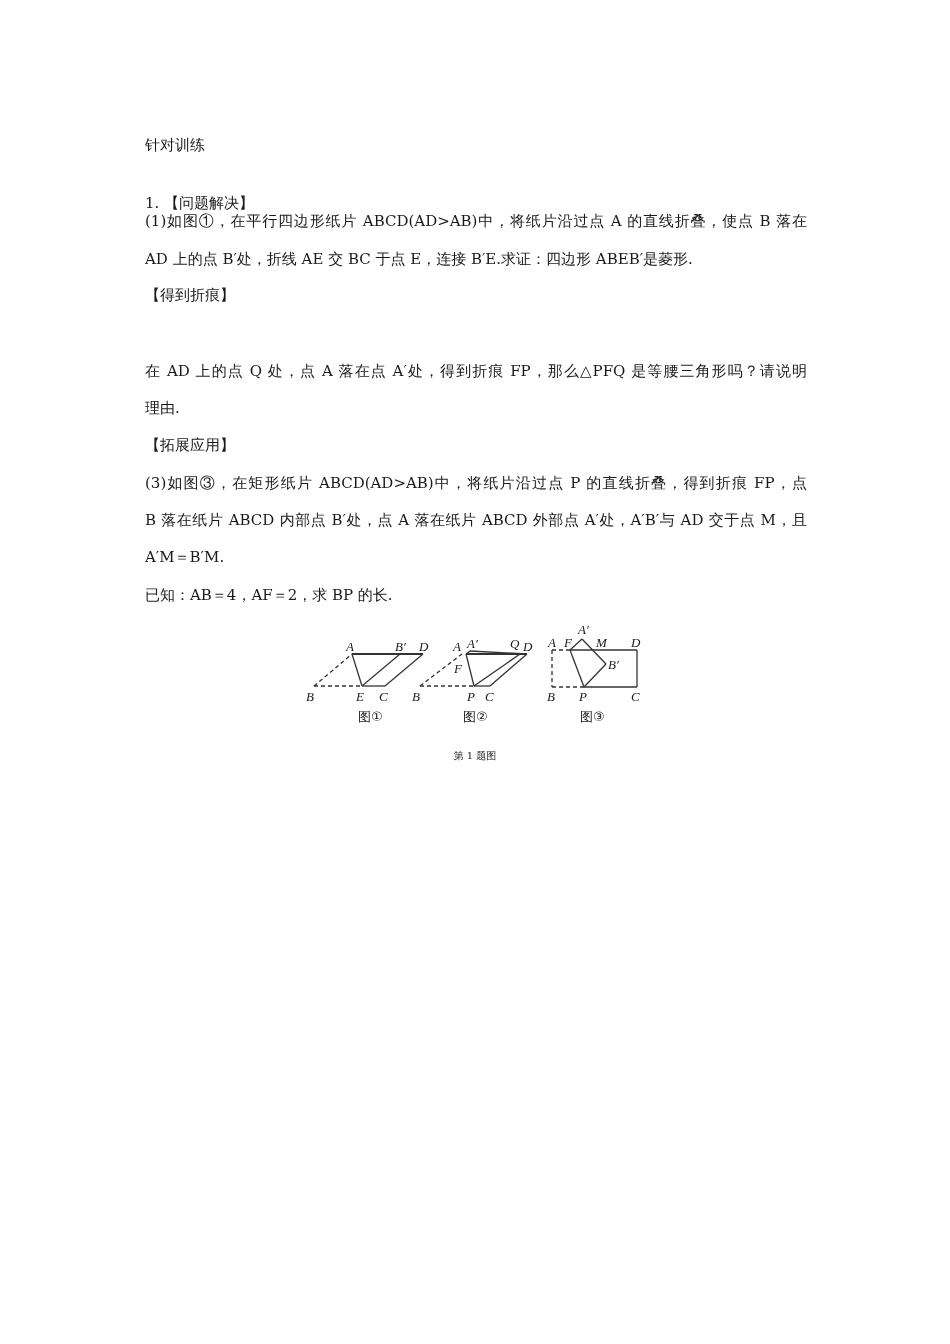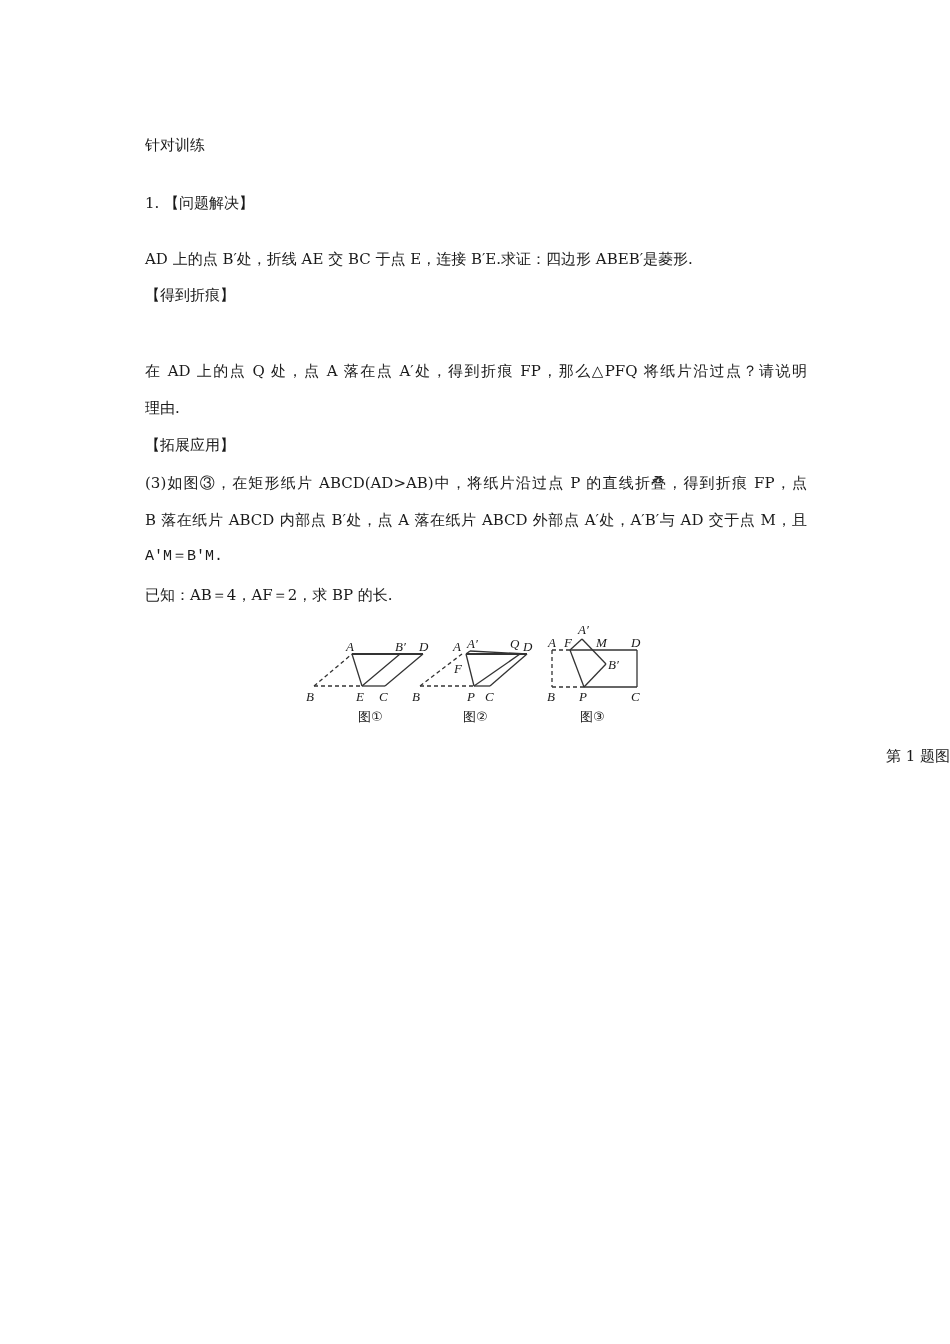--- a/index.html
+++ b/index.html
@@ -2,44 +2,45 @@
 <html><head>
 <meta charset="utf-8">
 <style>
   html, body { margin: 0; padding: 0; background: #ffffff; }
   body { width: 950px; height: 1344px; position: relative; overflow: hidden;
          font-family: "DejaVu Serif", "Liberation Serif", serif; color: #1a1a1a; }
   .page { position: absolute; left: 0; top: 12px; width: 850px; height: 1344px; }
   .line { position: absolute; left: 145px; font-size: 15px; line-height: 20px; white-space: nowrap; }
   .title { font-family: "DejaVu Sans", "Liberation Sans", sans-serif; font-size: 15px; }
   .just { width: 662px; text-align: justify; text-align-last: justify; }
-  .caption { position: absolute; left: 0; width: 950px; top: 734px; text-align: right; font-size: 15px; line-height: 20px; }
+  .caption { position: absolute; left: 0; width: 950px; top: 734px; text-align: center; font-size: 10px; line-height: 20px; }
 </style>
 </head>
 <body>
 
 <div class="page">
 
   <div class="line title" style="top:123px;">针对训练</div>
 
   <div class="line" style="top:161px;margin-top:20px;">
     <span>1.</span>
     <span>【问题解决】</span>
   </div>
 
+  <div class="line just" style="top:199px;">(1)如图①，在平行四边形纸片 ABCD(AD&gt;AB)中，将纸片沿过点 A 的直线折叠，使点 B 落在</div>
   <div class="line" style="top:237px;">AD 上的点 B′处，折线 AE 交 BC 于点 E，连接 B′E.求证：四边形 ABEB′是菱形.</div>
 
   <div class="line" style="top:273px;">【得到折痕】</div>
-  <div class="line just" style="top:349px;">在 AD 上的点 Q 处，点 A 落在点 A′处，得到折痕 FP，那么△PFQ 将纸片沿过点？请说明</div>
+  <div class="line just" style="top:349px;">在 AD 上的点 Q 处，点 A 落在点 A′处，得到折痕 FP，那么△PFQ 是等腰三角形吗？请说明</div>
   <div class="line" style="top:386px;">理由.</div>
 
   <div class="line" style="top:423px;">【拓展应用】</div>
   <div class="line just" style="top:461px;">(3)如图③，在矩形纸片 ABCD(AD&gt;AB)中，将纸片沿过点 P 的直线折叠，得到折痕 FP，点</div>
   <div class="line just" style="top:498px;">B 落在纸片 ABCD 内部点 B′处，点 A 落在纸片 ABCD 外部点 A′处，A′B′与 AD 交于点 M，且</div>
-  <div class="line" style="top:535px;font-family:Liberation Mono, monospace;">A′M＝B′M.</div>
+  <div class="line" style="top:535px;">A′M＝B′M.</div>
   <div class="line" style="top:573px;">已知：AB＝4，AF＝2，求 BP 的长.</div>
 
   <svg width="950" height="1344" style="position:absolute;left:0;top:0;">
     <g stroke="#333" stroke-width="1.3" fill="none">
       <line x1="314" y1="674" x2="352" y2="642" stroke-dasharray="4,3"></line>
       <line x1="314" y1="674" x2="362" y2="674" stroke-dasharray="4,3"></line>
       <line x1="352" y1="642" x2="423" y2="642" stroke-width="2"></line>
       <line x1="352" y1="642" x2="362" y2="674"></line>
       <line x1="362" y1="674" x2="400" y2="642"></line>
       <line x1="362" y1="674" x2="385" y2="674"></line>

